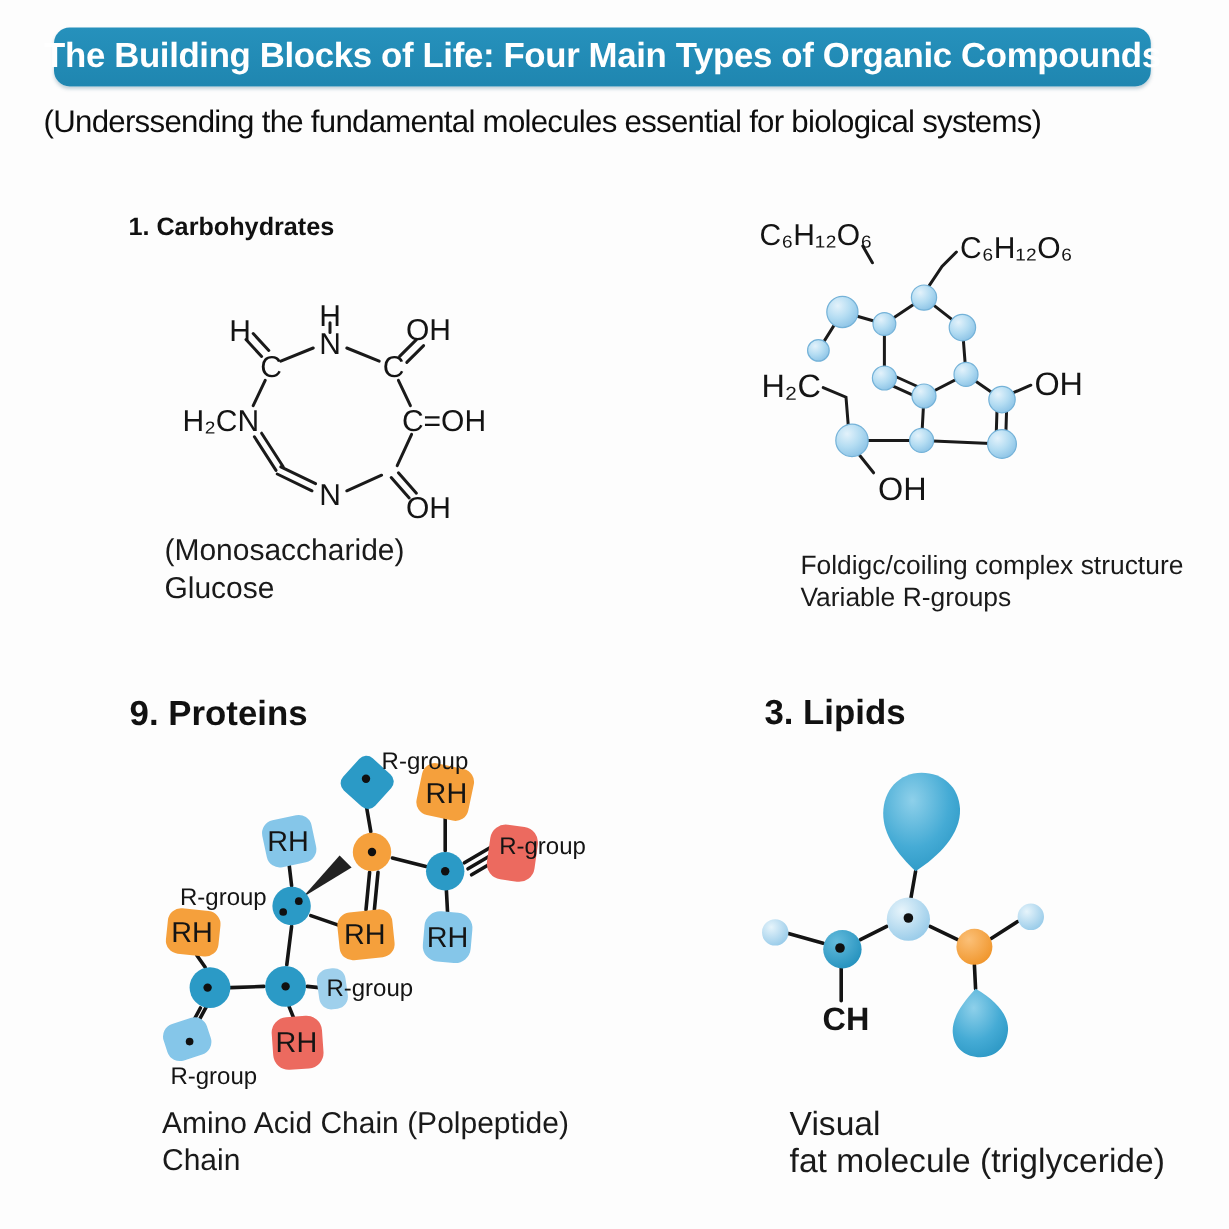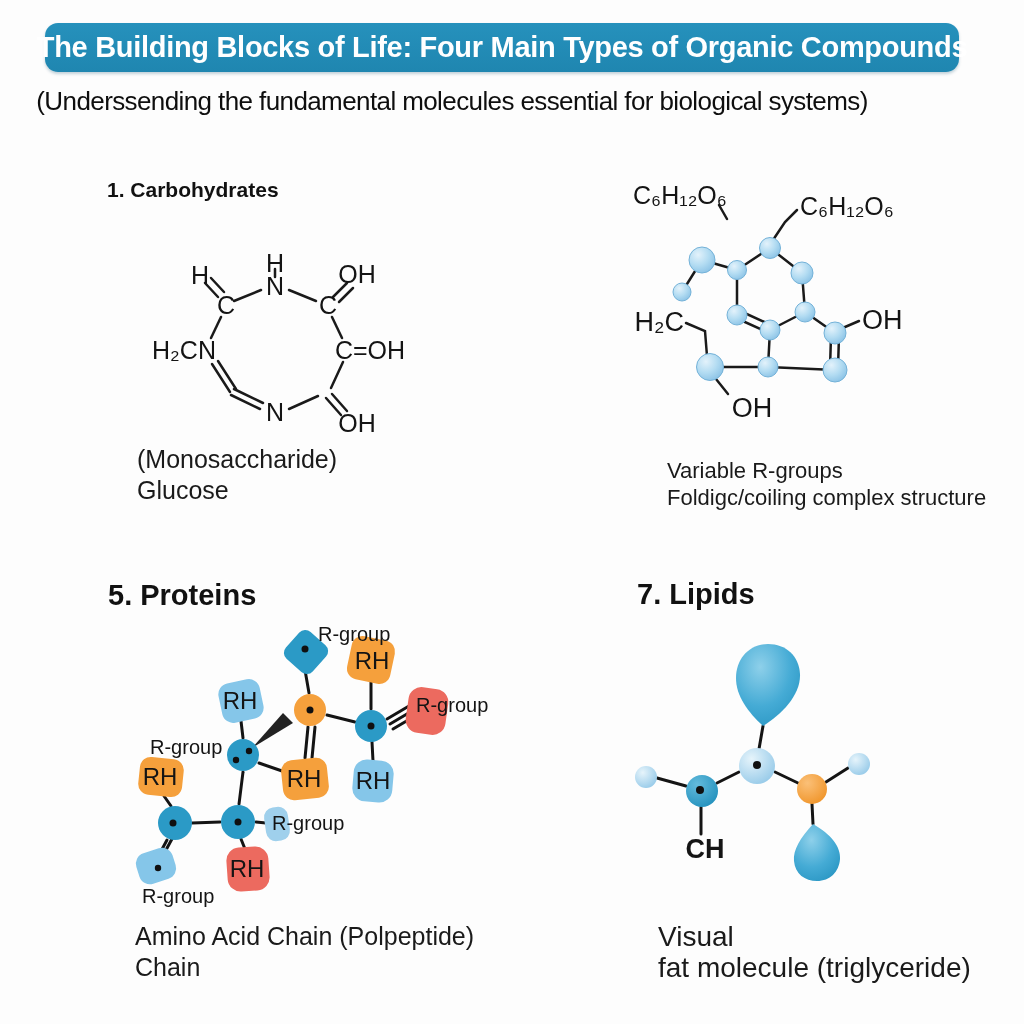--- a/index.html
+++ b/index.html
@@ -36,22 +36,22 @@
 </style>
 </head>
 <body>
 
 <div class="abs banner">
   <span class="banner-title">The Building Blocks of Life: Four Main Types of Organic Compounds</span>
 </div>
 <div class="abs subtitle">(Underssending the fundamental molecules essential for biological systems)</div>
 
 <div class="abs sec-h h-carb">1. Carbohydrates</div>
-<div class="abs sec-h h-prot">5. Proteins</div>
-<div class="abs sec-h h-lip">7. Lipids</div>
+<div class="abs sec-h h-prot">9. Proteins</div>
+<div class="abs sec-h h-lip">3. Lipids</div>
 
 <svg style="left:130px;top:240px;" width="310" height="200" viewBox="130 240 310 200">
   <g>
     <line class="bond" x1="275" y1="269" x2="275" y2="277"></line>
     <line class="bond" x1="205" y1="283" x2="218" y2="297"></line>
     <line class="bond" x1="211" y1="278" x2="224" y2="292"></line>
     <line class="bond" x1="234" y1="301" x2="261" y2="290"></line>
     <line class="bond" x1="289" y1="290" x2="316" y2="301"></line>
     <line class="bond" x1="333" y1="297" x2="347" y2="283"></line>
     <line class="bond" x1="339" y1="302" x2="353" y2="288"></line>
@@ -240,22 +240,22 @@
     <circle cx="700" cy="790" r="4" fill="#101010"></circle>
   </g>
   <text x="705" y="858" text-anchor="middle" font-size="27" font-weight="700">CH</text>
 </svg>
 
 <div class="abs cap cap-glucose">
   <div>(Monosaccharide)</div>
   <div>Glucose</div>
 </div>
 <div class="abs cap cap-variable">
+  <div>Foldigc/coiling complex structure</div>
   <div>Variable R-groups</div>
-  <div>Foldigc/coiling complex structure</div>
 </div>
 <div class="abs cap cap-chain">
   <div>Amino Acid Chain (Polpeptide)</div>
   <div>Chain</div>
 </div>
 <div class="abs cap cap-visual">
   <div>Visual</div>
   <div>fat molecule (triglyceride)</div>
 </div>
 

